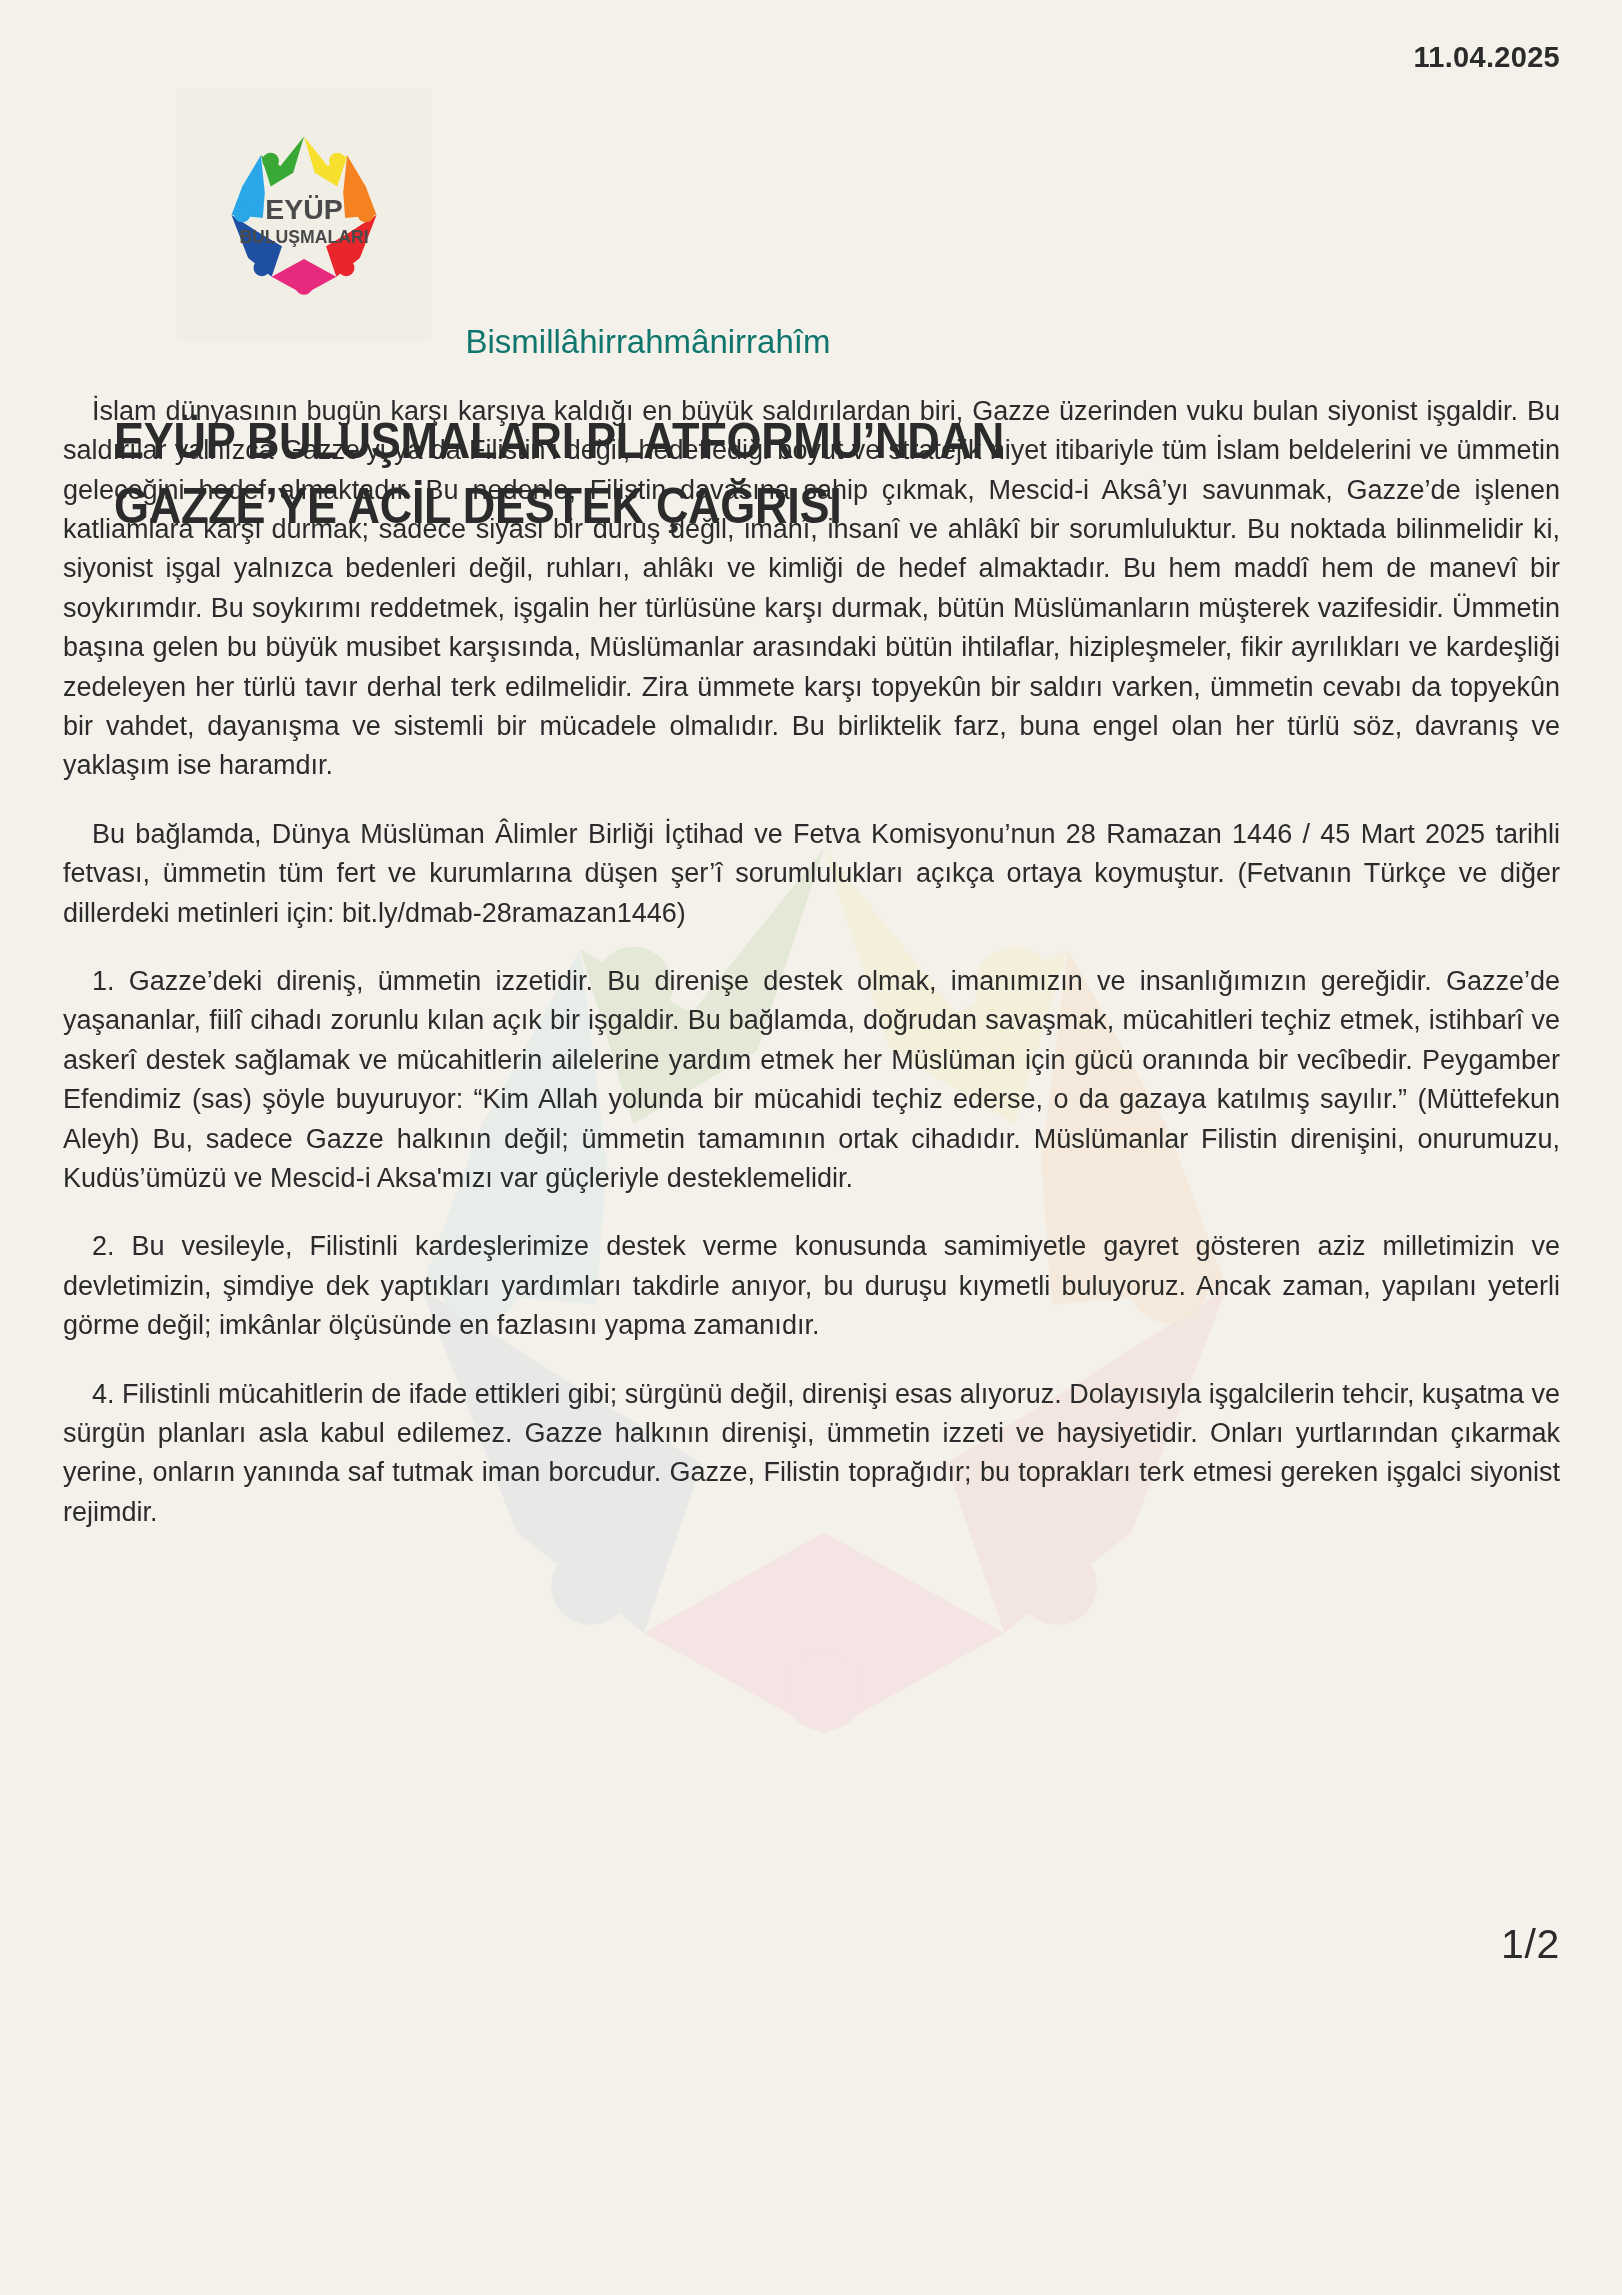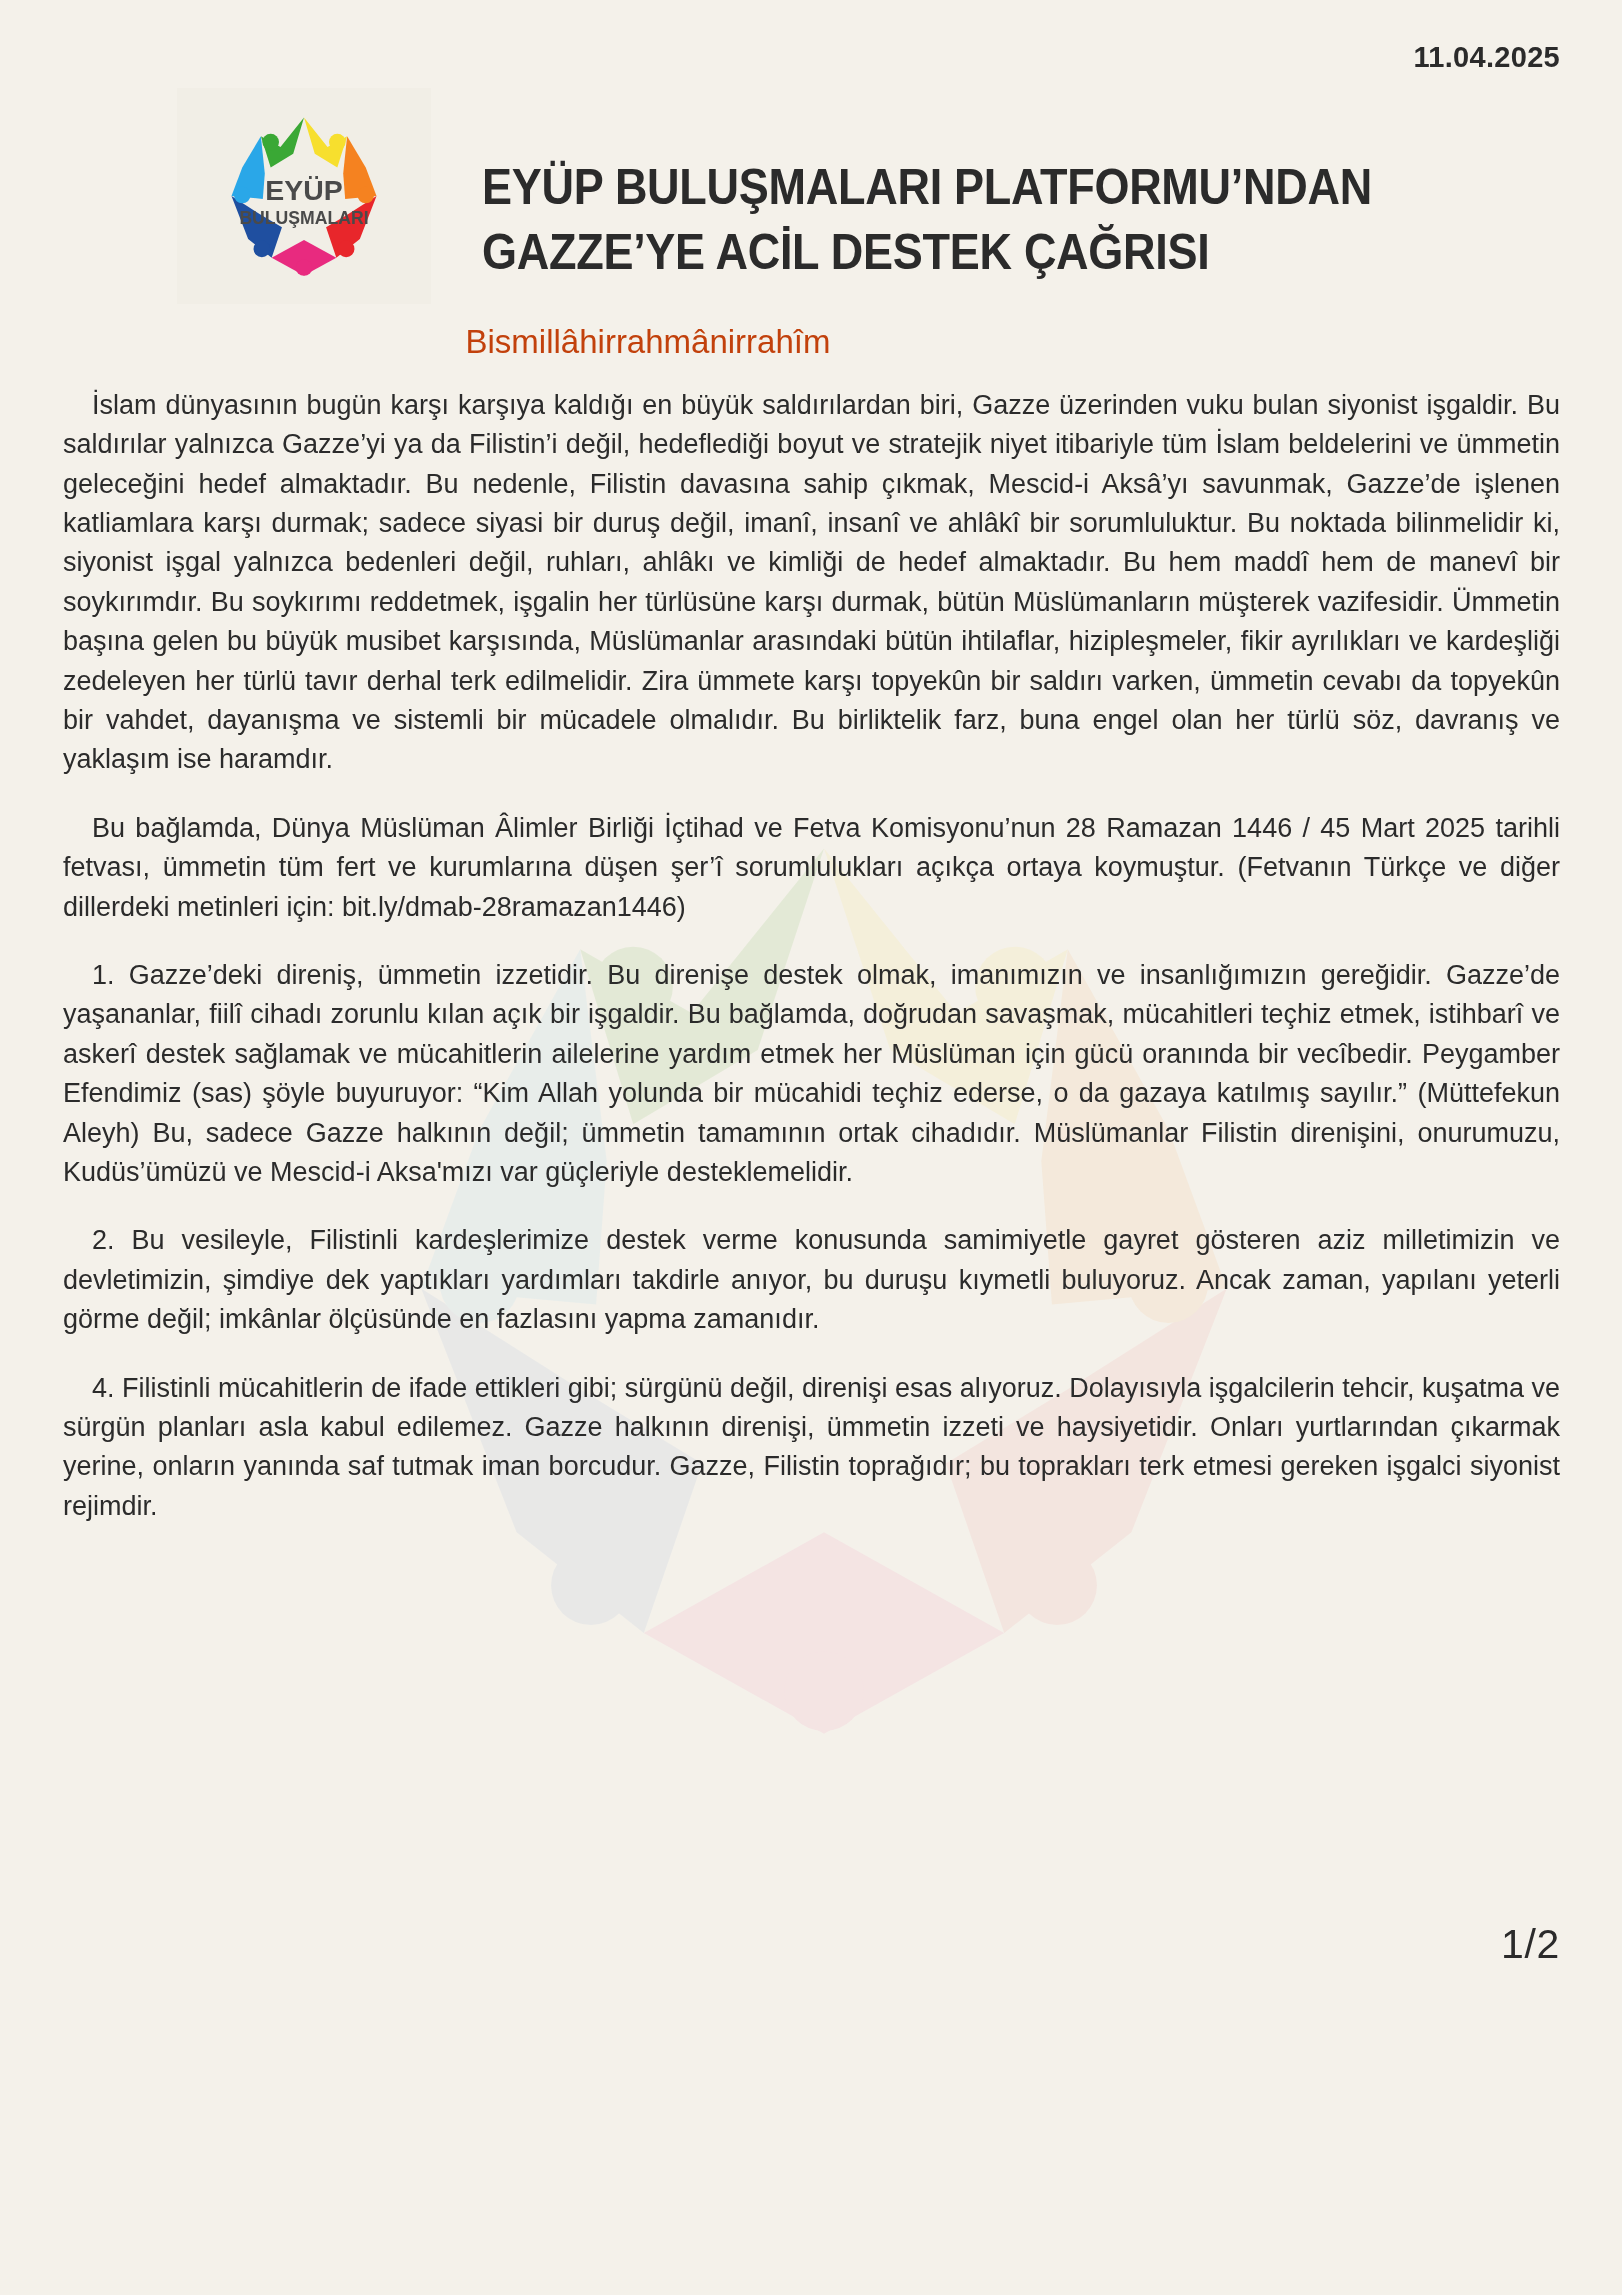--- a/index.html
+++ b/index.html
@@ -49,20 +49,21 @@
     height: 37px;
     line-height: 37px;
   }
 
   
   .header {
     display: flex;
     align-items: flex-start;
     margin-top: 11.8px;
     height: 216px;
+    flex-direction: column;
   }
   .logo-box {
     width: 254px;
     height: 216px;
     flex: 0 0 254px;
     background: #f1eee6;
     position: relative;
     margin-left: 114px;
   }
   .logo-svg {
@@ -89,22 +90,22 @@
     transform-origin: left center;
     white-space: pre-line;
   }
 
   
   .basmala {
     text-align: center;
     font-size: 33px;
     line-height: 1.3;
     margin-top: 17px;
-    margin-bottom: 22px;
-    color: #c2410c;
+    margin-bottom: 28px;
+    color: #0f766e;
     padding-right: 327px;
   }
 
   
   .body-text {
     font-size: 27px;
     line-height: 1.46;
     color: #2b2b2b;
   }
   .para {

